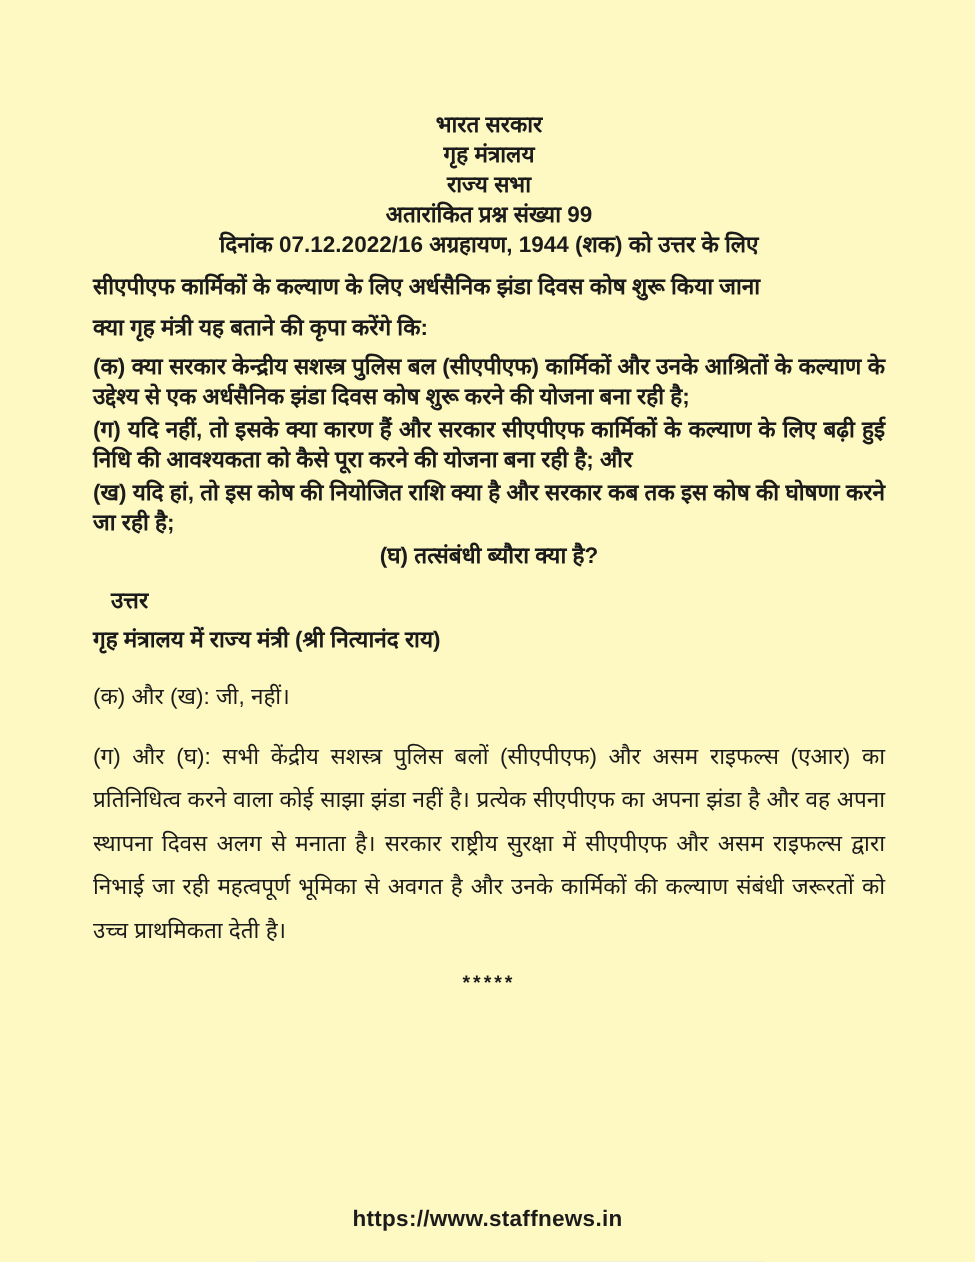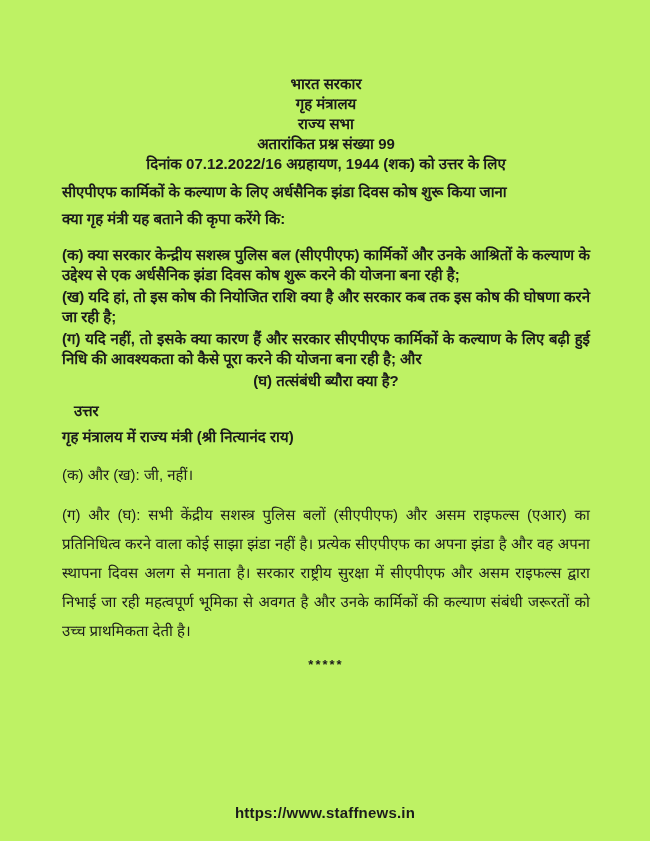--- a/index.html
+++ b/index.html
@@ -1,21 +1,21 @@
 <!DOCTYPE html>
 <html><head>
 <meta charset="utf-8">
 <style>
   * { margin:0; padding:0; box-sizing:border-box; }
   html,body { background:#e8e8e8; }
   .page {
     position:relative;
     width:650px; height:841px;
     margin:0 auto;
-    background:#bef264;
+    background:#fef9c3;
     color:#1b1b1b;
     font-family:"Liberation Sans","DejaVu Sans",sans-serif;
     overflow:hidden;
   }
   .content {
     position:absolute;
     left:62px; top:74px;
     width:528px;
   }
   .doc-header {
@@ -36,21 +36,21 @@
     font-weight:bold;
     font-size:15px;
     line-height:21px;
   }
   .q-preamble {
     margin-top:6px;
     font-weight:bold;
     font-size:15px;
     line-height:21px;
   }
-  .q-parts { margin-top:16px; }
+  .q-parts { margin-top:6px; }
   .q-part {
     font-weight:bold;
     font-size:15px;
     line-height:20px;
     text-align:justify;
     margin-top:2px;
   }
   .q-part:last-child { text-align:center; }
   .answer-heading {
     margin-top:9px;
@@ -109,22 +109,22 @@
       <p>राज्य सभा</p>
       <p>अतारांकित प्रश्न संख्या 99</p>
       <p>दिनांक 07.12.2022/16 अग्रहायण, 1944 (शक) को उत्तर के लिए</p>
     </div>
 
     <p class="subject">सीएपीएफ कार्मिकों के कल्याण के लिए अर्धसैनिक झंडा दिवस कोष शुरू किया जाना</p>
     <p class="q-preamble">क्या गृह मंत्री यह बताने की कृपा करेंगे कि:</p>
 
     <div class="q-parts">
       <p class="q-part">(क) क्या सरकार केन्द्रीय सशस्त्र पुलिस बल (सीएपीएफ) कार्मिकों और उनके आश्रितों के कल्याण के उद्देश्य से एक अर्धसैनिक झंडा दिवस कोष शुरू करने की योजना बना रही है;</p>
+      <p class="q-part">(ग) यदि नहीं, तो इसके क्या कारण हैं और सरकार सीएपीएफ कार्मिकों के कल्याण के लिए बढ़ी हुई निधि की आवश्यकता को कैसे पूरा करने की योजना बना रही है; और</p>
       <p class="q-part">(ख) यदि हां, तो इस कोष की नियोजित राशि क्या है और सरकार कब तक इस कोष की घोषणा करने जा रही है;</p>
-      <p class="q-part">(ग) यदि नहीं, तो इसके क्या कारण हैं और सरकार सीएपीएफ कार्मिकों के कल्याण के लिए बढ़ी हुई निधि की आवश्यकता को कैसे पूरा करने की योजना बना रही है; और</p>
       <p class="q-part">(घ) तत्संबंधी ब्यौरा क्या है?</p>
     </div>
 
     <p class="answer-heading">उत्तर</p>
     <p class="minister">गृह मंत्रालय में राज्य मंत्री (श्री नित्यानंद राय)</p>
 
     <p class="answer-ab">(क) और (ख): जी, नहीं।</p>
     <p class="answer-cd">(ग) और (घ): सभी केंद्रीय सशस्त्र पुलिस बलों (सीएपीएफ) और असम राइफल्स (एआर) का प्रतिनिधित्व करने वाला कोई साझा झंडा नहीं है। प्रत्येक सीएपीएफ का अपना झंडा है और वह अपना स्थापना दिवस अलग से मनाता है। सरकार राष्ट्रीय सुरक्षा में सीएपीएफ और असम राइफल्स द्वारा निभाई जा रही महत्वपूर्ण भूमिका से अवगत है और उनके कार्मिकों की कल्याण संबंधी जरूरतों को उच्च प्राथमिकता देती है।</p>
 
     <p class="stars">*****</p>

